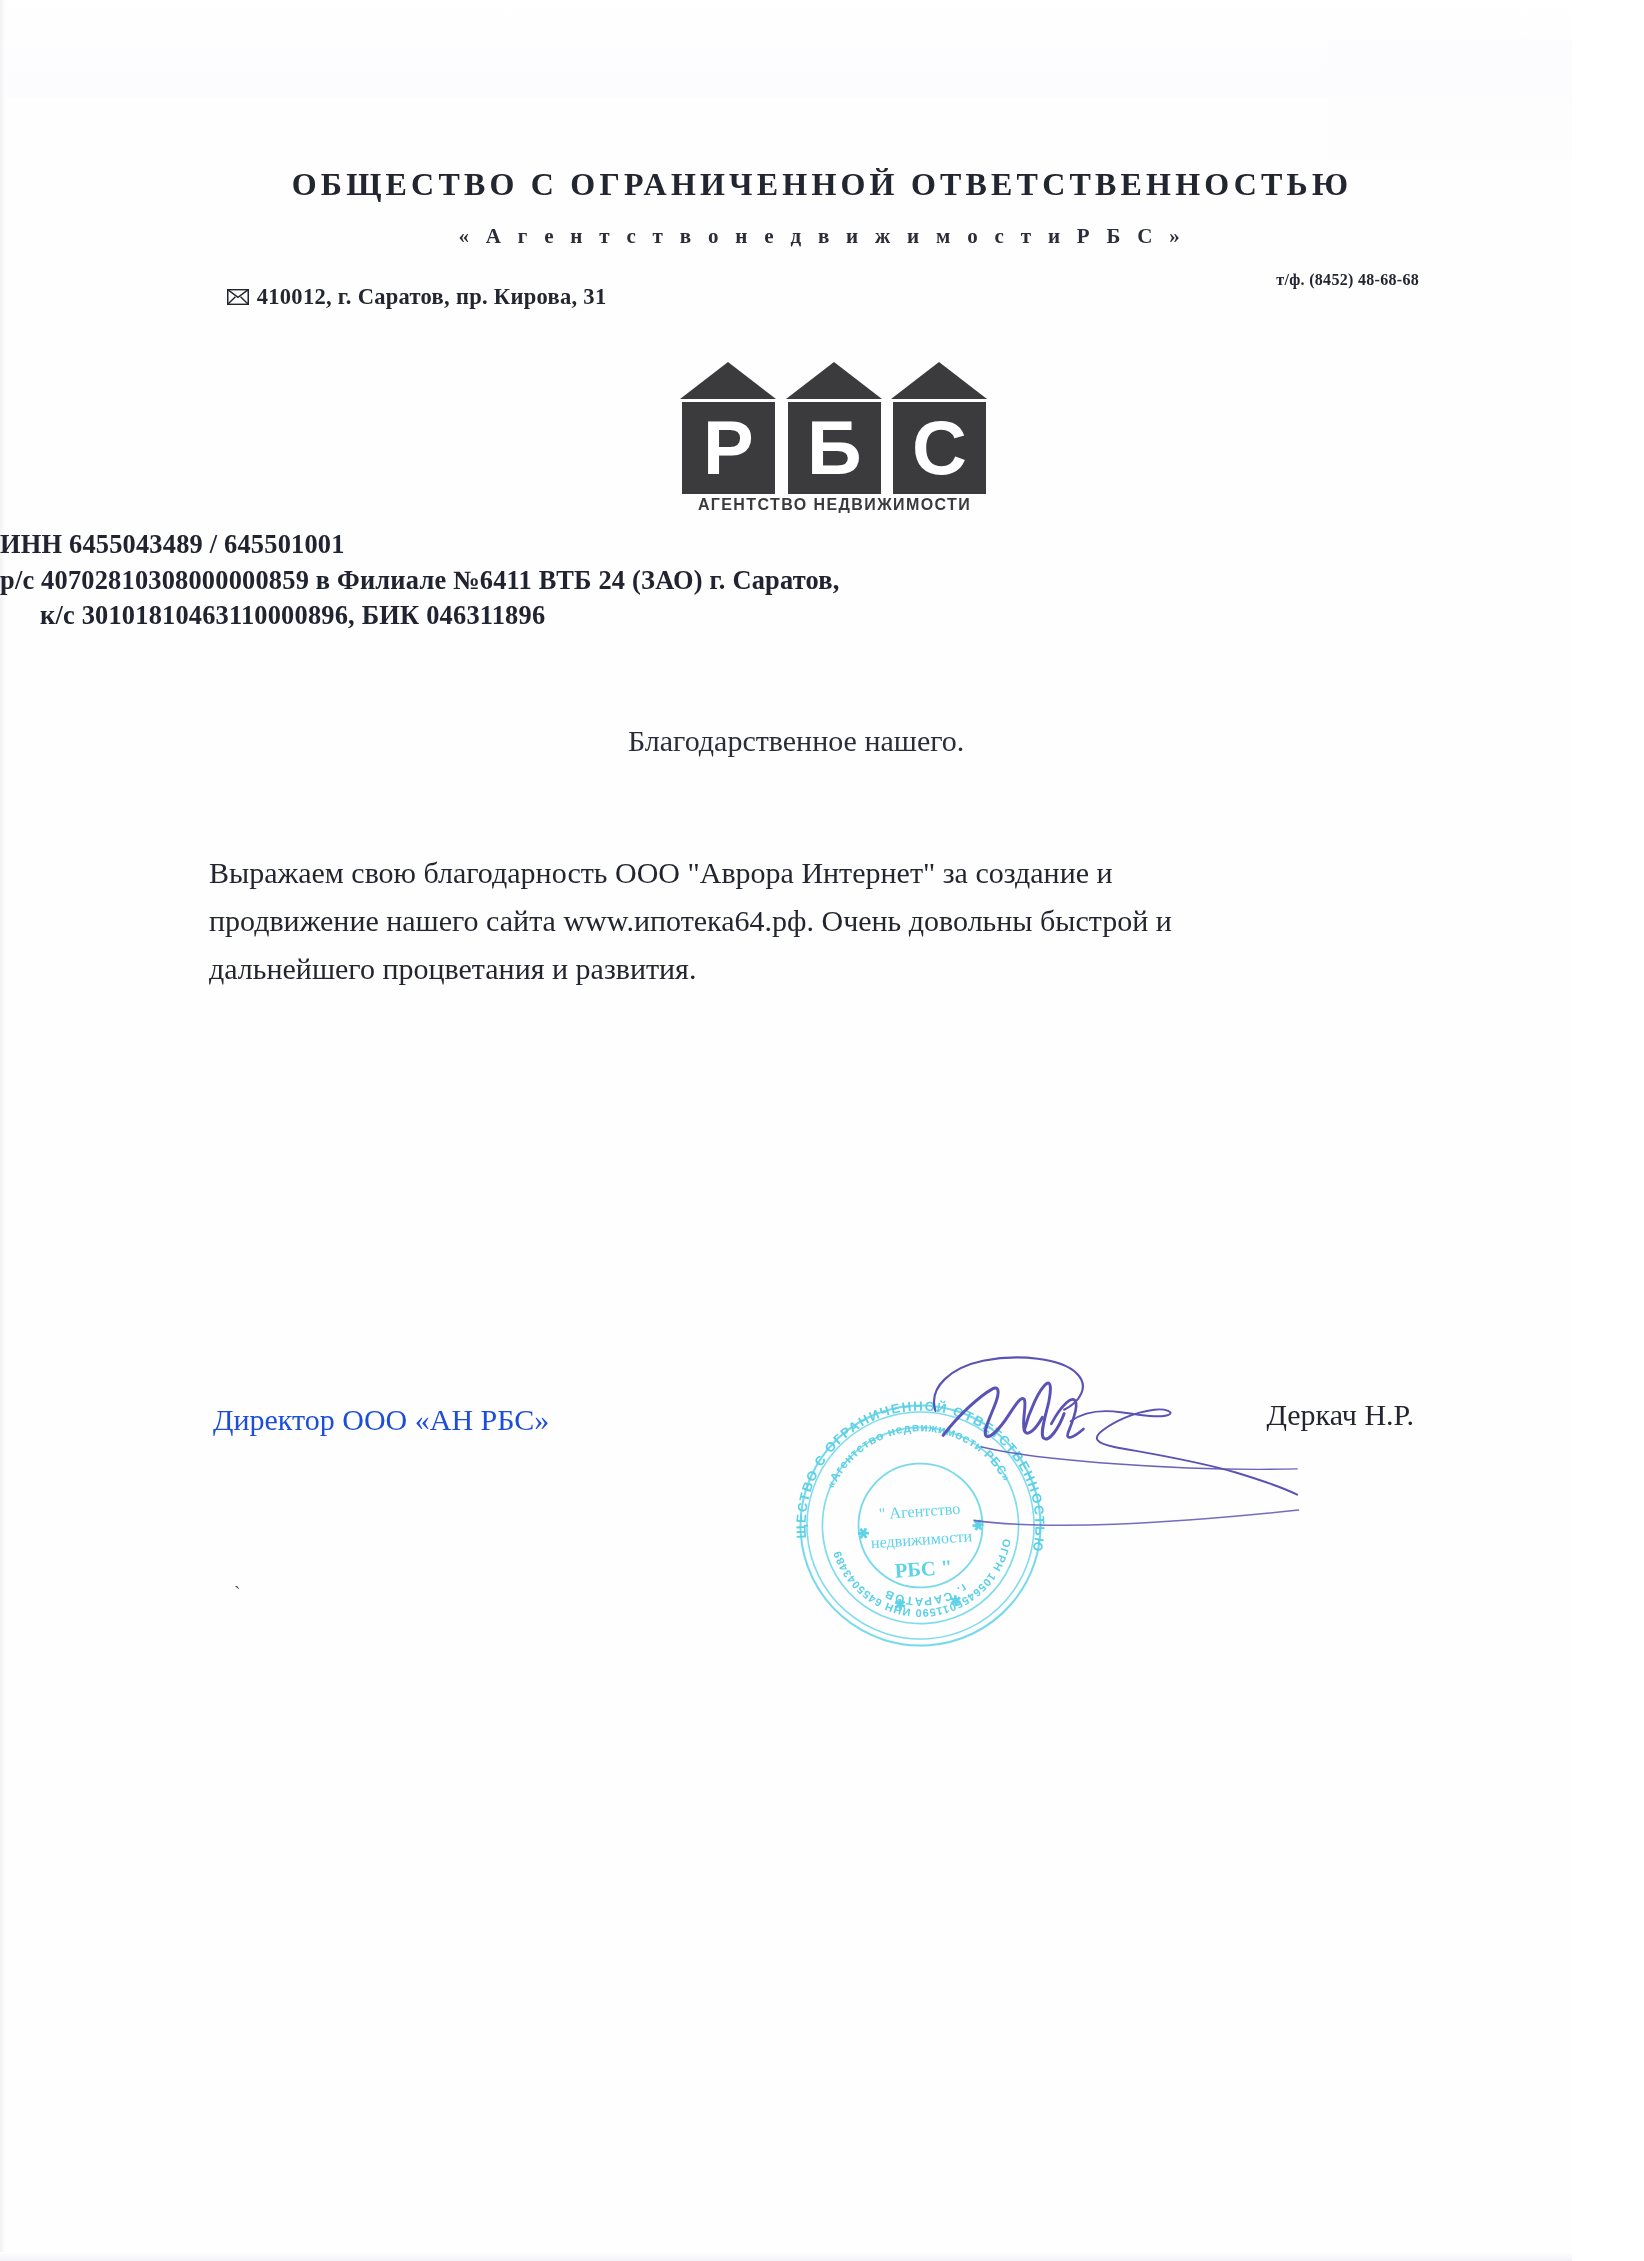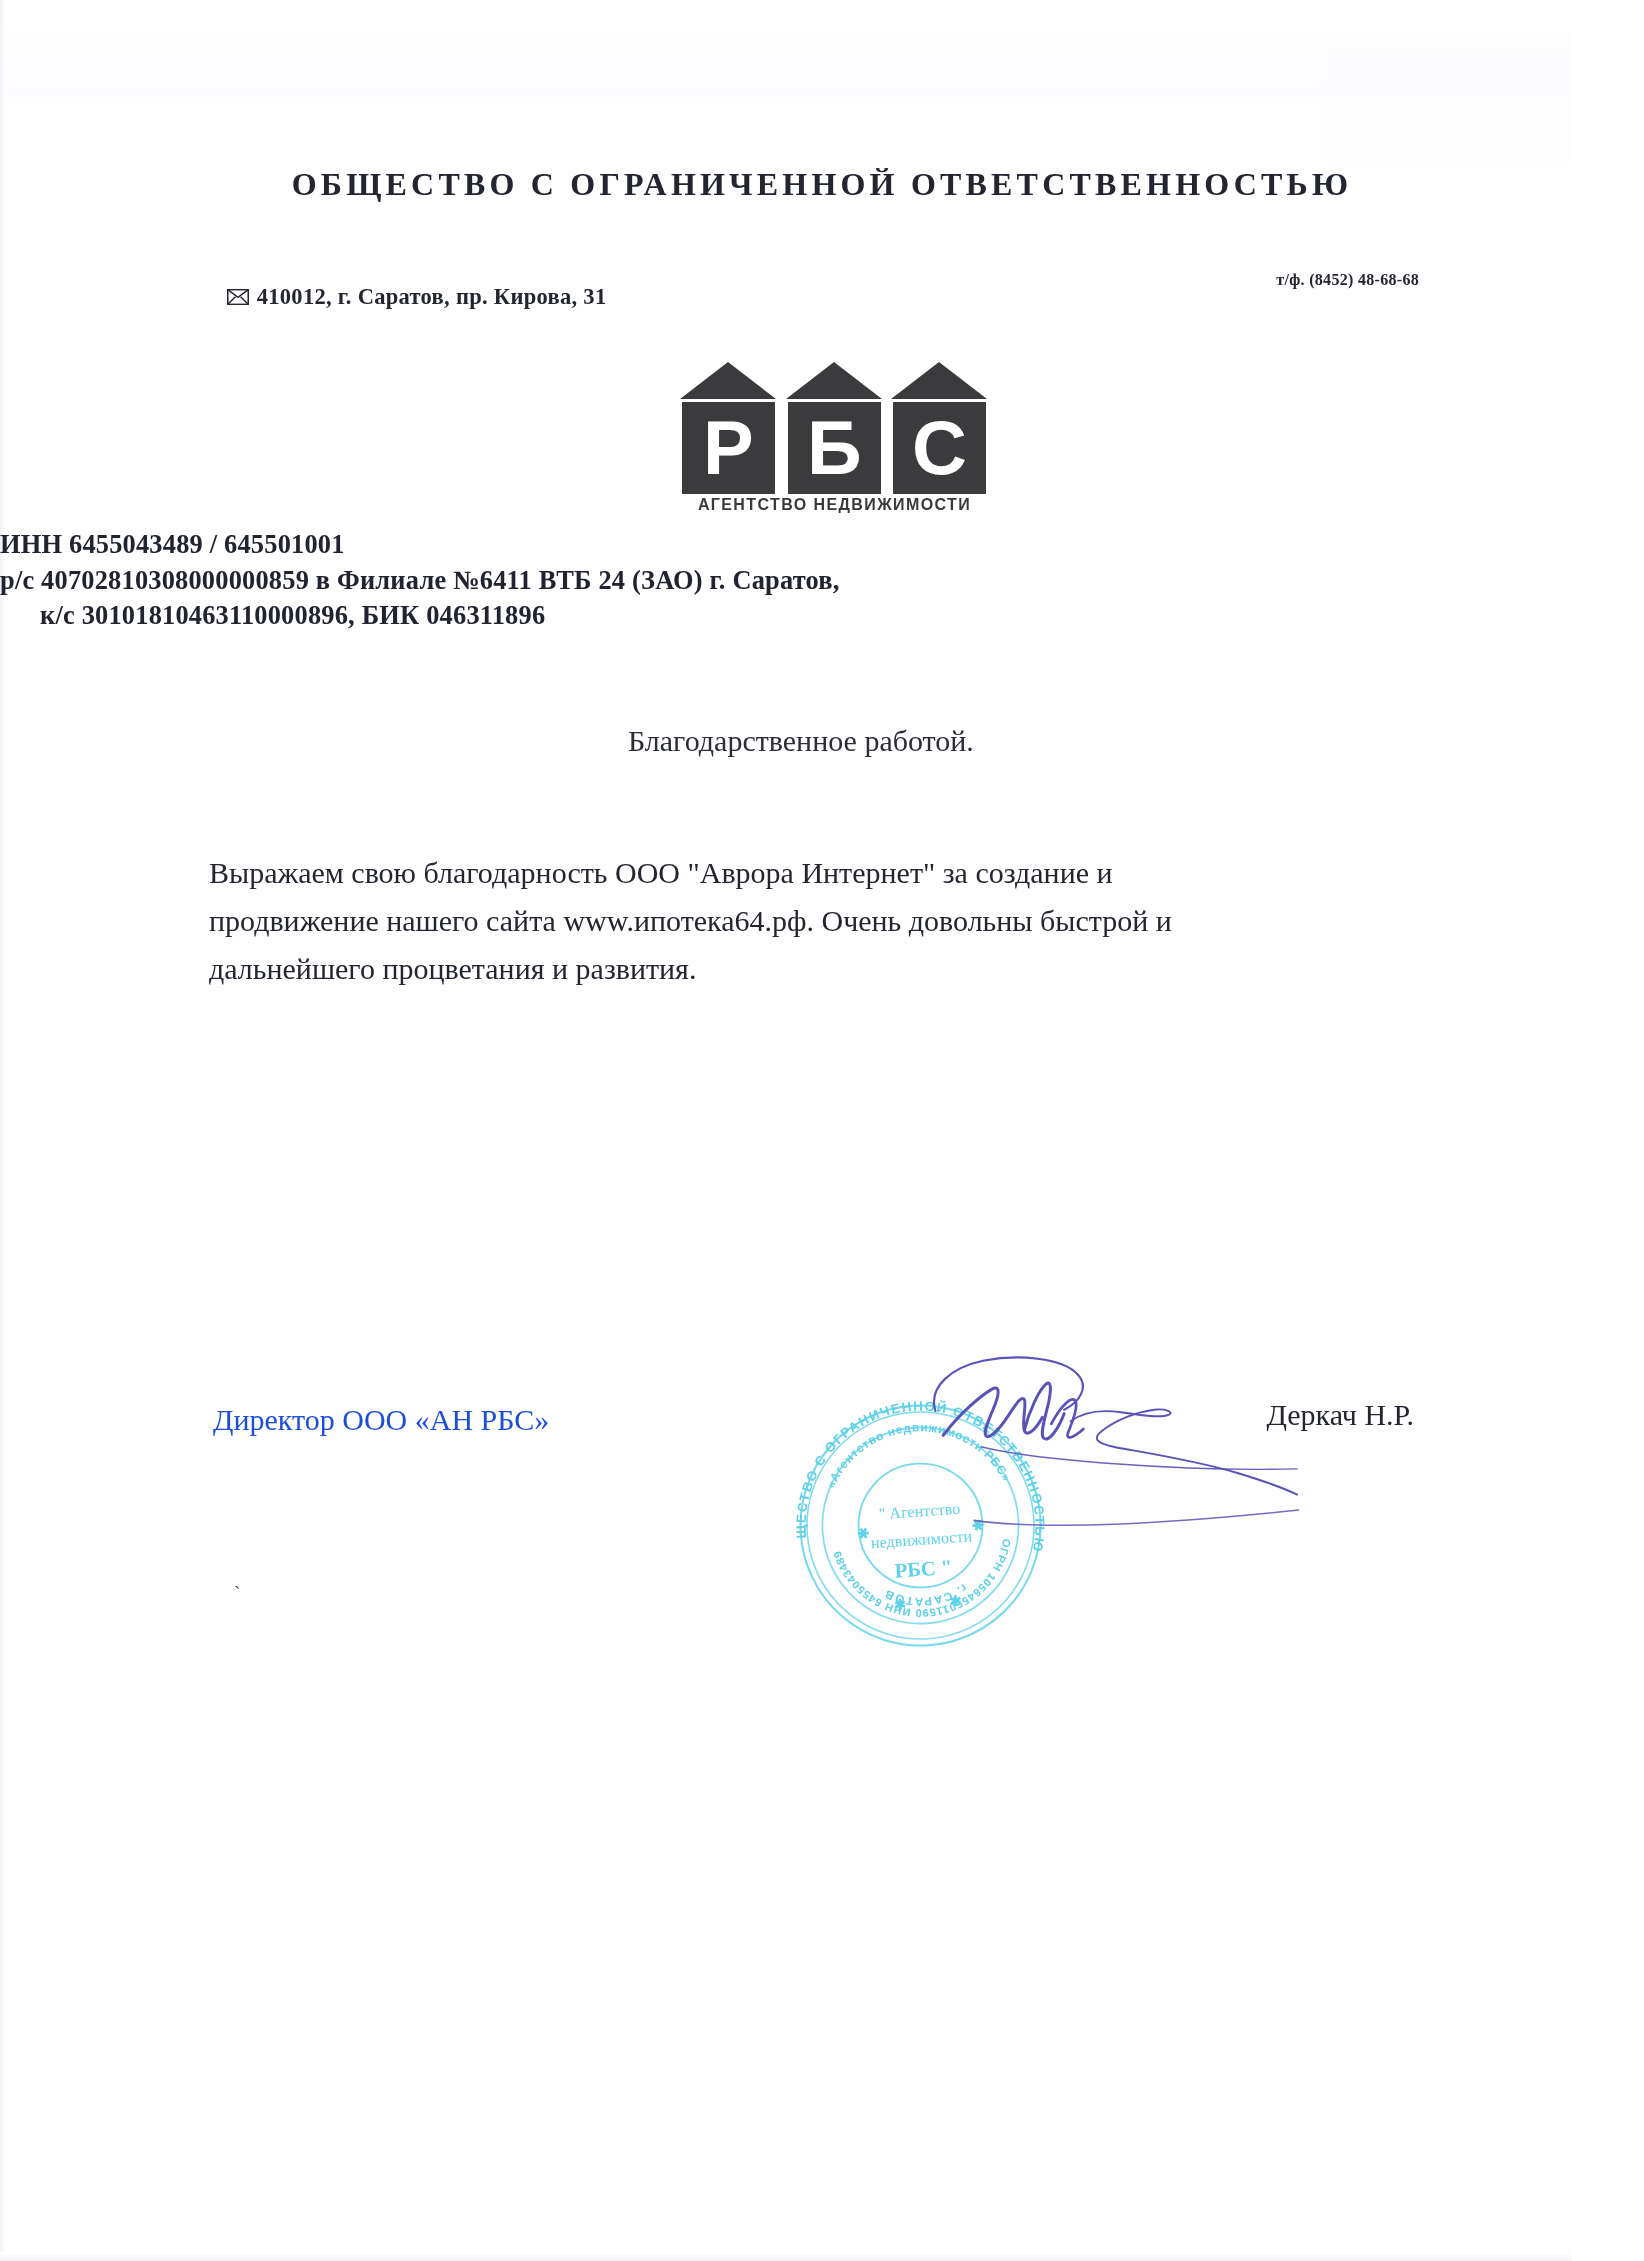--- a/index.html
+++ b/index.html
@@ -260,20 +260,21 @@
 
 <div class="page">
 
   <div class="scan-tint"></div>
   <div class="scan-noise"></div>
   <div class="edge-shadow-left"></div>
   <div class="edge-shadow-bottom"></div>
 
   <div class="org-title">ОБЩЕСТВО С ОГРАНИЧЕННОЙ ОТВЕТСТВЕННОСТЬЮ</div>
 
+  <div class="org-subtitle">« А г е н т с т в о   н е д в и ж и м о с т и   Р Б С »</div>
 
   <div class="addr-line">
     <span class="env-icon">
       <svg width="22" height="16" viewBox="0 0 34 25">
         <rect x="1" y="1" width="32" height="23" fill="none" stroke="#23252f" stroke-width="2.4"></rect>
         <path d="M1 1 L17 13 L33 1" fill="none" stroke="#23252f" stroke-width="2.2"></path>
         <path d="M1 24 L13 12 M33 24 L21 12" fill="none" stroke="#23252f" stroke-width="2.2"></path>
       </svg>
     </span><span>410012, г. Саратов,  пр.  Кирова, 31</span>
   </div>
@@ -297,21 +298,21 @@
     </div>
     <div class="logo-caption">АГЕНТСТВО НЕДВИЖИМОСТИ</div>
   </div>
 
   <div class="bank">
     <div class="b1">ИНН 6455043489 / 645501001</div>
     <div class="b2">р/с  40702810308000000859 в Филиале №6411 ВТБ 24 (ЗАО) г. Саратов,</div>
     <div class="b3">к/с 30101810463110000896, БИК 046311896</div>
   </div>
 
-  <div class="letter-title">Благодарственное работой.</div>
+  <div class="letter-title">Благодарственное нашего.</div>
 
   <div class="body-block">
     <p>Выражаем свою благодарность ООО "Аврора Интернет" за создание и</p>
     <p>продвижение нашего сайта www.ипотека64.рф. Очень довольны быстрой и</p>
     <p class="last">дальнейшего процветания и развития.</p>
   </div>
 
   <div class="sign-left">Директор ООО «АН РБС»</div>
 
   <div class="sign-right">Деркач Н.Р.</div>

